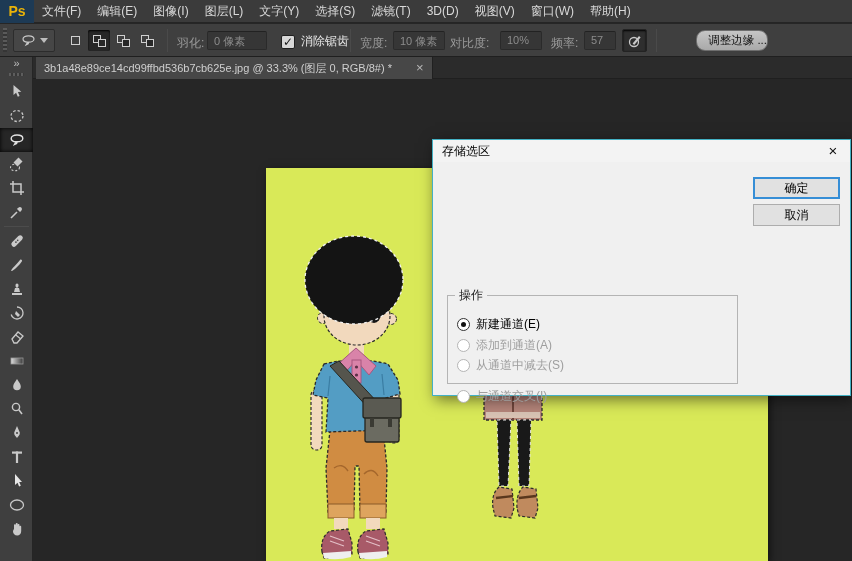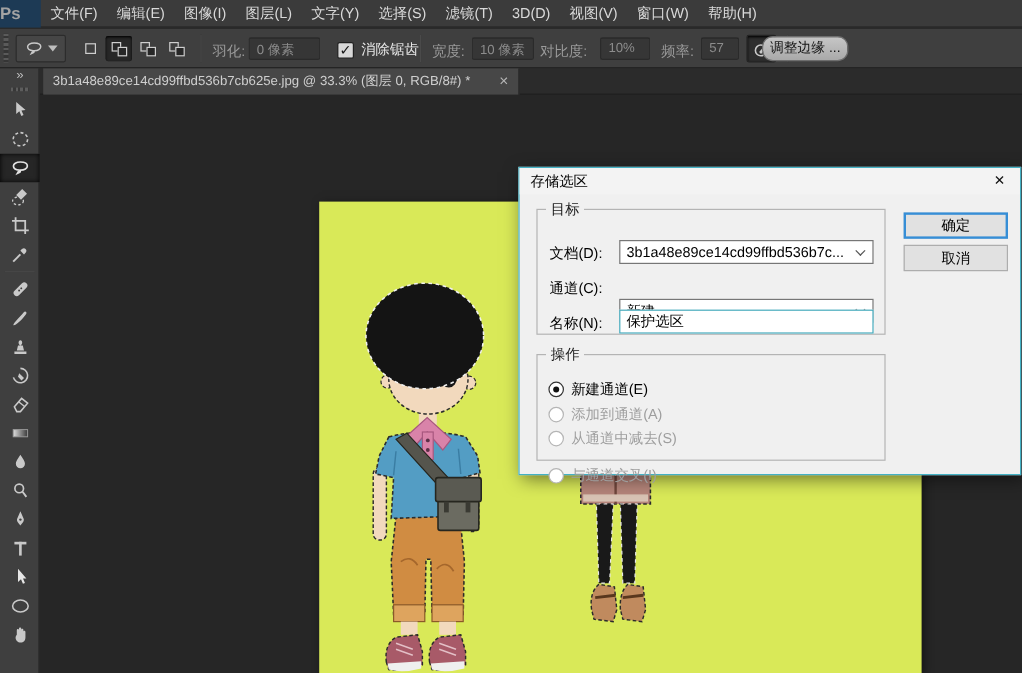--- a/index.html
+++ b/index.html
@@ -2,21 +2,21 @@
 <html><head>
 <meta charset="utf-8">
 <style>
   * { margin:0; padding:0; box-sizing:border-box; }
   html,body { background:#161616; }
   body { font-family:"Liberation Sans","DejaVu Sans",sans-serif; }
   #app { position:relative; width:852px; height:561px; overflow:hidden; background:#262626; user-select:none; }
 
   
   .menubar { position:absolute; left:0; top:0; width:852px; height:23px; background:#3b3b3b; border-bottom:1px solid #252525; display:flex; align-items:center; }
-  .ps-logo { width:34px; height:23px; background:#1d3a55; color:#a3a3a3; font-weight:bold; font-size:14px; line-height:23px; }
+  .ps-logo { width:34px; height:23px; background:#1d3a55; color:#eab308; font-weight:bold; font-size:14px; text-align:center; line-height:23px; }
   .mi { color:#d9d9d9; font-size:12px; padding:0 8px; line-height:23px; cursor:default; }
 
   
   .optionsbar { position:absolute; left:0; top:24px; width:852px; height:33px; background:#3f3f3f; border-bottom:1px solid #1f1f1f; }
   .grip { position:absolute; left:3px; top:4px; width:4px; height:24px; background:repeating-linear-gradient(#5a5a5a 0 2px,#353535 2px 4px); }
   .toolpreset { position:absolute; left:13px; top:5px; width:42px; height:23px; background:#464646; border:1px solid #2c2c2c; border-radius:2px; display:flex; align-items:center; justify-content:center; gap:3px; }
   .caret { width:0; height:0; border-left:4px solid transparent; border-right:4px solid transparent; border-top:5px solid #bdbdbd; }
   .modes { position:absolute; left:64px; top:6px; display:flex; gap:2px; }
   .mode { width:22px; height:21px; display:flex; align-items:center; justify-content:center; border-radius:2px; }
   .mode.active { background:#272727; box-shadow:inset 0 1px 2px #000; }
@@ -24,21 +24,21 @@
   .sq2 { position:relative; width:13px; height:12px; }
   .sq2 i { position:absolute; width:8px; height:8px; border:1.5px solid #cfcfcf; }
   .sq2 i:first-child { left:0; top:0; }
   .sq2 i:last-child { right:0; bottom:0; background:#272727; }
   .olabel { position:absolute; top:11px; font-size:12px; color:#9a9a9a; }
   .oinput { position:absolute; top:7px; height:19px; background:#363636; border:1px solid #2a2a2a; border-top-color:#222; color:#8c8c8c; font-size:11px; padding:2px 6px; border-radius:2px; }
   .chk { position:absolute; left:281px; top:9px; display:flex; align-items:center; gap:6px; }
   .chkbox { width:14px; height:14px; background:#d8d8d8; border:1px solid #202020; border-radius:2px; color:#161616; font-size:12px; line-height:13px; text-align:center; font-weight:bold; }
   .chklabel { color:#e8e8e8; font-size:12px; }
   .penbtn { position:absolute; left:622px; top:5px; width:25px; height:23px; background:#2e2e2e; border:1px solid #232323; border-radius:2px; box-shadow:inset 0 1px 2px #000; display:flex; align-items:center; justify-content:center; }
-  .refine { position:absolute; left:635px; top:6px; width:72px; height:21px; background:linear-gradient(#c6c6c6,#a9a9a9); border:1px solid #6e6e6e; border-radius:9px; color:#141414; font-size:11.5px; text-align:center; line-height:19px; }
+  .refine { position:absolute; left:696px; top:6px; width:72px; height:21px; background:linear-gradient(#c6c6c6,#a9a9a9); border:1px solid #6e6e6e; border-radius:9px; color:#141414; font-size:11.5px; text-align:right; line-height:19px; }
   .vsep { position:absolute; top:5px; width:1px; height:23px; background:#303030; border-right:1px solid #4a4a4a; }
 
   
   .tabbar { position:absolute; left:33px; top:57px; width:819px; height:22px; background:#2b2b2b; border-bottom:1px solid #1f1f1f; }
   .tab { position:absolute; left:3px; top:0; height:22px; background:#474747; border-right:1px solid #202020; color:#cfcfcf; font-size:11px; line-height:22px; padding:0 8px; display:flex; align-items:center; gap:24px; }
   .tclose { color:#b5b5b5; font-size:13px; }
 
   
   .toolbar { position:absolute; left:0; top:57px; width:33px; height:504px; background:#3f3f3f; border-right:1px solid #252525; }
   .collapse { color:#bdbdbd; font-size:11px; text-align:center; height:14px; line-height:13px; letter-spacing:-1px; }
@@ -336,37 +336,20 @@
       </svg>
     </div>
   </div>
 
   <div class="dialog">
     <div class="dtitle">
       <span>存储选区</span>
     </div>
     <span class="dclose">×</span>
 
-    <fieldset class="grp" id="grp-dest">
-      <legend>目标</legend>
-      <div class="frow" style="top:18px">文档(D):</div>
-      <div class="fctl combo" style="top:17px">
-        <span>3b1a48e89ce14cd99ffbd536b7c...</span>
-        <span class="chev"></span>
-      </div>
-      <div class="frow" style="top:47px">通道(C):</div>
-      <div class="fctl combo" style="top:46px">
-        <span>新建</span>
-        <span class="chev"></span>
-      </div>
-      <div class="frow" style="top:76px">名称(N):</div>
-      <div class="fctl" style="top:75px">
-        <input class="nameinput" value="保护选区" style="">
-      </div>
-    </fieldset>
 
     <fieldset class="grp" id="grp-op">
       <legend>操作</legend>
       <div class="radio sel" style="top:12px">
         <span class="rb"></span>
         <span>新建通道(E)</span>
       </div>
       <div class="radio dis" style="top:33px">
         <span class="rb"></span>
         <span>添加到通道(A)</span>

